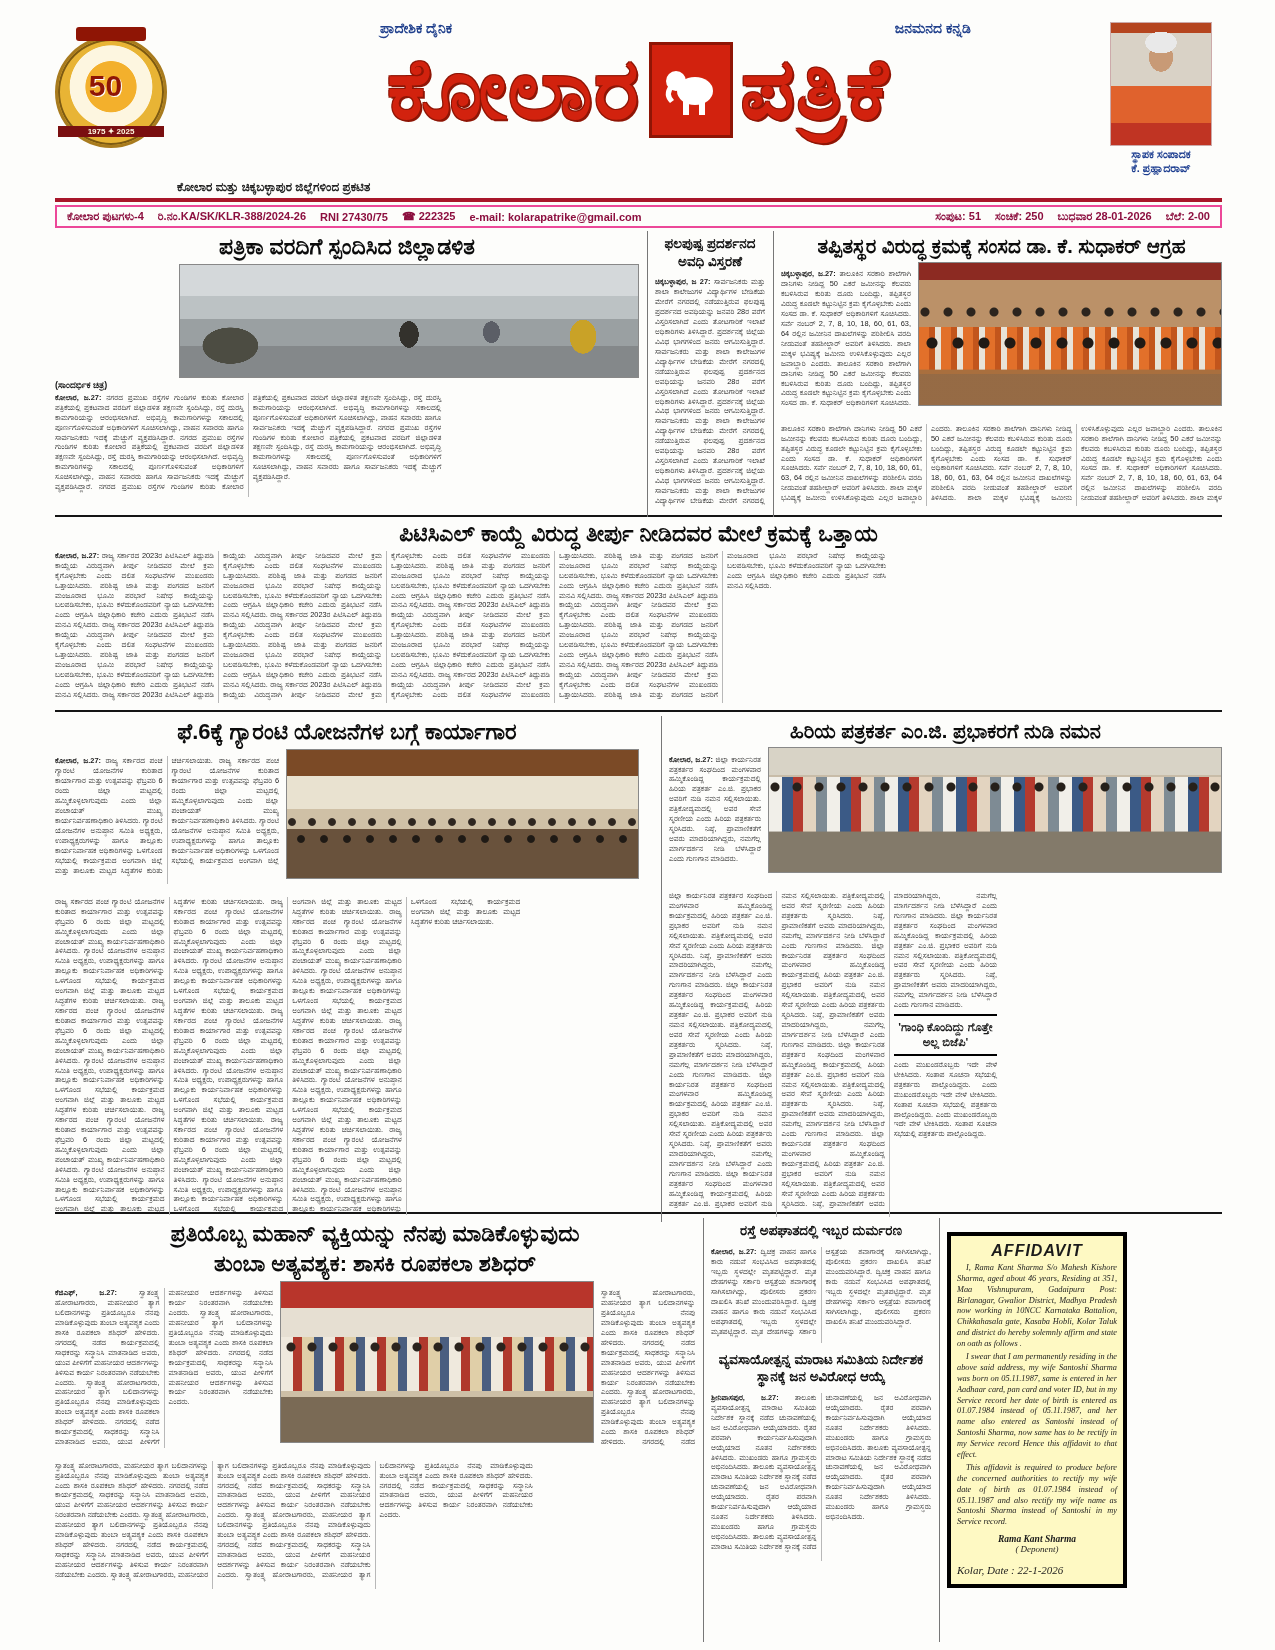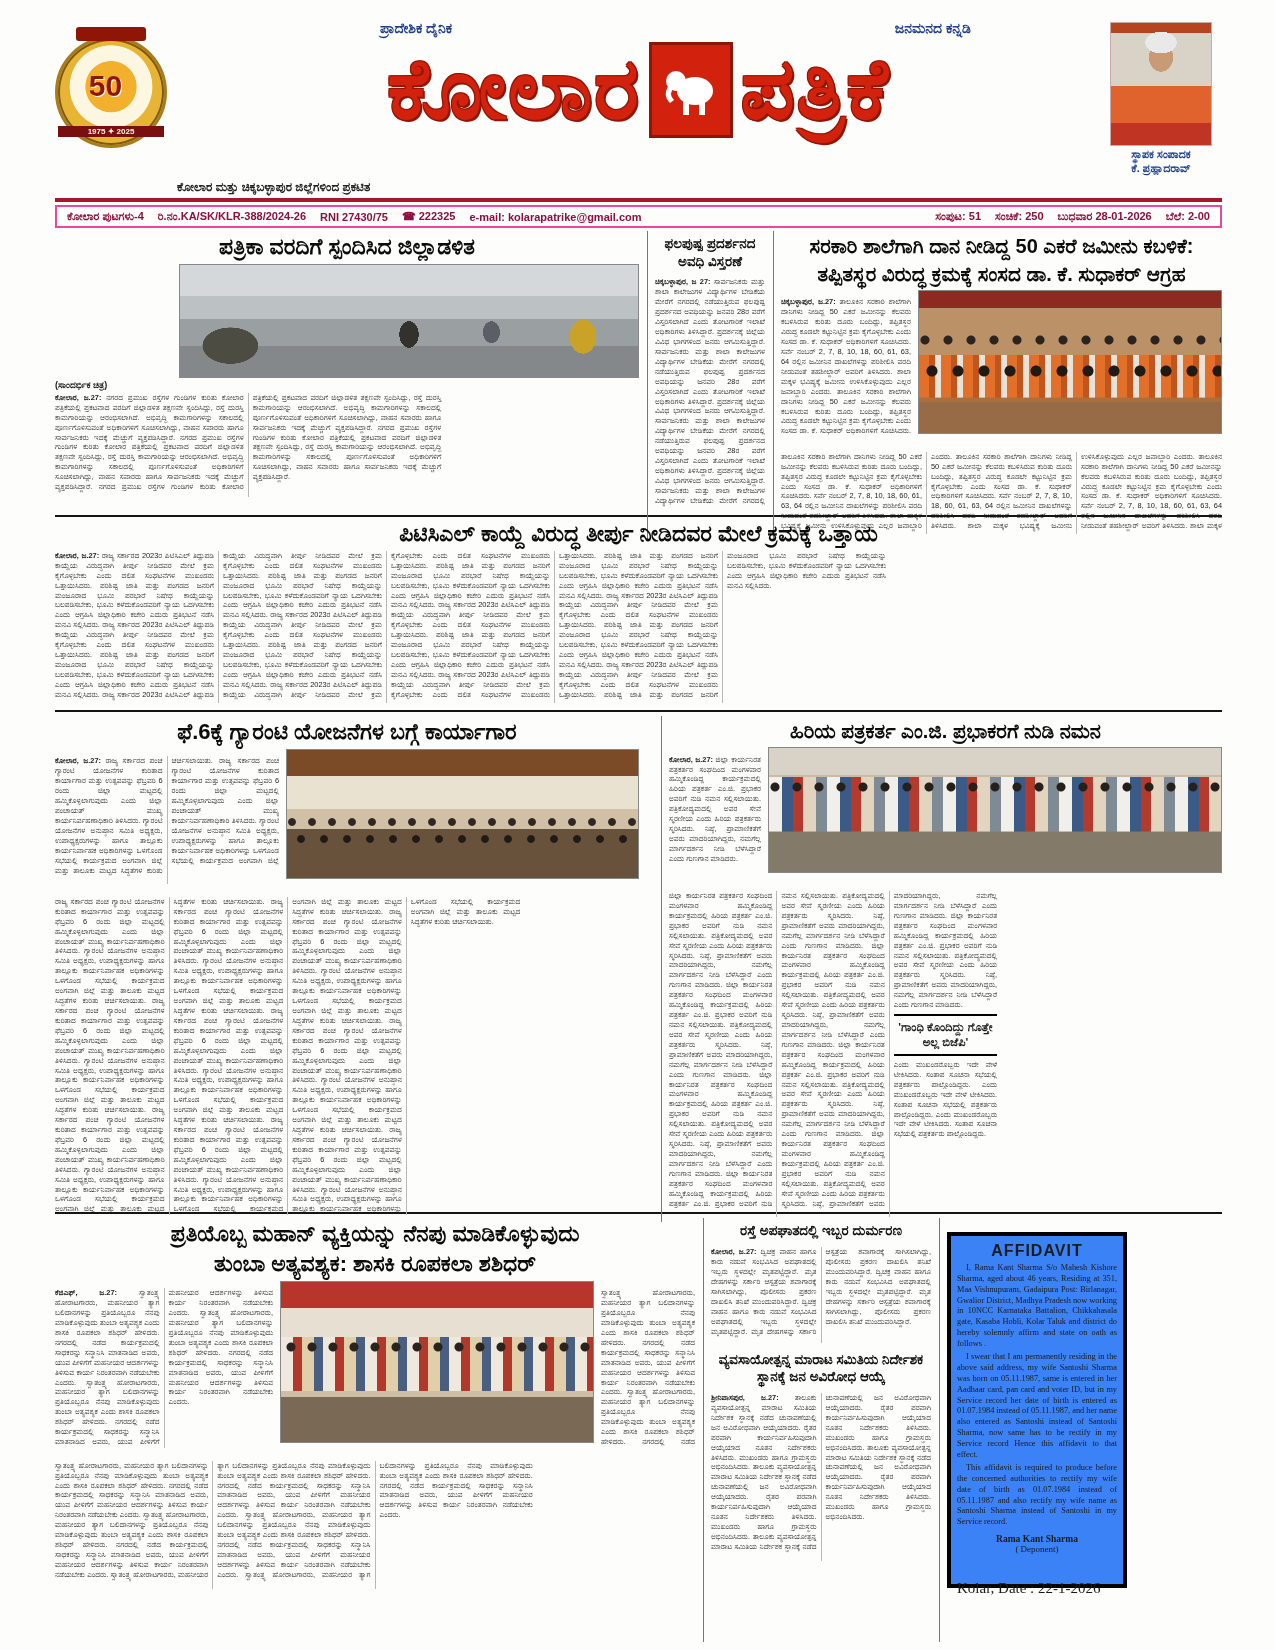--- a/index.html
+++ b/index.html
@@ -102,27 +102,27 @@
   .sec4 .mid,.sec4 .afcol{border-left:1px solid #777;padding-left:7px;}
   .m-row{display:flex;gap:7px;margin-top:2px;}
   .m-sideA{width:218px;height:160px;flex:0 0 auto;}
   .m-ph{width:312px;height:160px;flex:0 0 auto;}
   .m-sideB{flex:1;height:160px;}
   .m-bot{height:128px;margin-top:5px;}
   .acc-t{height:96px;}
   .apmc-t{height:168px;}
   .mid .h-md{margin-top:4px;}
   
-  .affbox{border:4px solid #000;background:#3b82f6;padding:5px 6px;margin-top:14px;height:338px;
-    font-family:"Liberation Serif", serif;}
+  .affbox{border:4px solid #000;background:#fef9c3;padding:5px 6px;margin-top:14px;height:338px;
+    font-family:"Liberation Serif", serif;font-style:italic;}
   .aff-title{font-size:16px;font-weight:800;text-align:center;letter-spacing:1px;font-family:"Liberation Sans",sans-serif;margin:1px 0 3px 0;}
   .aff-p{font-size:8.3px;line-height:1.3;text-align:justify;margin:0 0 3px 0;text-indent:9px;}
   .aff-name{font-size:9.5px;font-weight:bold;text-align:center;margin-top:6px;}
   .aff-dep{font-size:9px;text-align:center;}
-  .aff-pd{font-size:15px;margin-top:26px;}
+  .aff-pd{font-size:11px;margin-top:10px;}
 </style>
 </head>
 <body>
 
 <div class="page">
 
   <header class="masthead">
     <div>
       <div class="badge">
         <div class="ribbon"></div>
@@ -178,21 +178,20 @@
       <h2 class="h-xl">ಪತ್ರಿಕಾ ವರದಿಗೆ ಸ್ಪಂದಿಸಿದ ಜಿಲ್ಲಾಡಳಿತ</h2>
       <div class="photo ph-street s1-fig"></div>
       <div class="caption">(ಸಾಂದರ್ಭಿಕ ಚಿತ್ರ)</div>
       <p class="bodytxt c3 s1-txt"><b class="dl">ಕೋಲಾರ, ಜ.27:</b> <span>ನಗರದ ಪ್ರಮುಖ ರಸ್ತೆಗಳ ಗುಂಡಿಗಳ ಕುರಿತು ಕೋಲಾರ ಪತ್ರಿಕೆಯಲ್ಲಿ ಪ್ರಕಟವಾದ ವರದಿಗೆ ಜಿಲ್ಲಾಡಳಿತ ತಕ್ಷಣವೇ ಸ್ಪಂದಿಸಿದ್ದು, ರಸ್ತೆ ದುರಸ್ತಿ ಕಾಮಗಾರಿಯನ್ನು ಆರಂಭಿಸಲಾಗಿದೆ. ಅಭಿವೃದ್ಧಿ ಕಾಮಗಾರಿಗಳನ್ನು ಸಕಾಲದಲ್ಲಿ ಪೂರ್ಣಗೊಳಿಸುವಂತೆ ಅಧಿಕಾರಿಗಳಿಗೆ ಸೂಚಿಸಲಾಗಿದ್ದು, ವಾಹನ ಸವಾರರು ಹಾಗೂ ಸಾರ್ವಜನಿಕರು ಇದಕ್ಕೆ ಮೆಚ್ಚುಗೆ ವ್ಯಕ್ತಪಡಿಸಿದ್ದಾರೆ. ನಗರದ ಪ್ರಮುಖ ರಸ್ತೆಗಳ ಗುಂಡಿಗಳ ಕುರಿತು ಕೋಲಾರ ಪತ್ರಿಕೆಯಲ್ಲಿ ಪ್ರಕಟವಾದ ವರದಿಗೆ ಜಿಲ್ಲಾಡಳಿತ ತಕ್ಷಣವೇ ಸ್ಪಂದಿಸಿದ್ದು, ರಸ್ತೆ ದುರಸ್ತಿ ಕಾಮಗಾರಿಯನ್ನು ಆರಂಭಿಸಲಾಗಿದೆ. ಅಭಿವೃದ್ಧಿ ಕಾಮಗಾರಿಗಳನ್ನು ಸಕಾಲದಲ್ಲಿ ಪೂರ್ಣಗೊಳಿಸುವಂತೆ ಅಧಿಕಾರಿಗಳಿಗೆ ಸೂಚಿಸಲಾಗಿದ್ದು, ವಾಹನ ಸವಾರರು ಹಾಗೂ ಸಾರ್ವಜನಿಕರು ಇದಕ್ಕೆ ಮೆಚ್ಚುಗೆ ವ್ಯಕ್ತಪಡಿಸಿದ್ದಾರೆ. ನಗರದ ಪ್ರಮುಖ ರಸ್ತೆಗಳ ಗುಂಡಿಗಳ ಕುರಿತು ಕೋಲಾರ ಪತ್ರಿಕೆಯಲ್ಲಿ ಪ್ರಕಟವಾದ ವರದಿಗೆ ಜಿಲ್ಲಾಡಳಿತ ತಕ್ಷಣವೇ ಸ್ಪಂದಿಸಿದ್ದು, ರಸ್ತೆ ದುರಸ್ತಿ ಕಾಮಗಾರಿಯನ್ನು ಆರಂಭಿಸಲಾಗಿದೆ. ಅಭಿವೃದ್ಧಿ ಕಾಮಗಾರಿಗಳನ್ನು ಸಕಾಲದಲ್ಲಿ ಪೂರ್ಣಗೊಳಿಸುವಂತೆ ಅಧಿಕಾರಿಗಳಿಗೆ ಸೂಚಿಸಲಾಗಿದ್ದು, ವಾಹನ ಸವಾರರು ಹಾಗೂ ಸಾರ್ವಜನಿಕರು ಇದಕ್ಕೆ ಮೆಚ್ಚುಗೆ ವ್ಯಕ್ತಪಡಿಸಿದ್ದಾರೆ. ನಗರದ ಪ್ರಮುಖ ರಸ್ತೆಗಳ ಗುಂಡಿಗಳ ಕುರಿತು ಕೋಲಾರ ಪತ್ರಿಕೆಯಲ್ಲಿ ಪ್ರಕಟವಾದ ವರದಿಗೆ ಜಿಲ್ಲಾಡಳಿತ ತಕ್ಷಣವೇ ಸ್ಪಂದಿಸಿದ್ದು, ರಸ್ತೆ ದುರಸ್ತಿ ಕಾಮಗಾರಿಯನ್ನು ಆರಂಭಿಸಲಾಗಿದೆ. ಅಭಿವೃದ್ಧಿ ಕಾಮಗಾರಿಗಳನ್ನು ಸಕಾಲದಲ್ಲಿ ಪೂರ್ಣಗೊಳಿಸುವಂತೆ ಅಧಿಕಾರಿಗಳಿಗೆ ಸೂಚಿಸಲಾಗಿದ್ದು, ವಾಹನ ಸವಾರರು ಹಾಗೂ ಸಾರ್ವಜನಿಕರು ಇದಕ್ಕೆ ಮೆಚ್ಚುಗೆ ವ್ಯಕ್ತಪಡಿಸಿದ್ದಾರೆ.</span></p>
     </article>
     <article class="mid">
       <h3 class="h-md">ಫಲಪುಷ್ಪ ಪ್ರದರ್ಶನದ ಅವಧಿ ವಿಸ್ತರಣೆ</h3>
       <p class="bodytxt c1 flower-t"><b class="dl">ಚಿಕ್ಕಬಳ್ಳಾಪುರ, ಜ 27:</b> <span>ಸಾರ್ವಜನಿಕರು ಮತ್ತು ಶಾಲಾ ಕಾಲೇಜುಗಳ ವಿದ್ಯಾರ್ಥಿಗಳ ಬೇಡಿಕೆಯ ಮೇರೆಗೆ ನಗರದಲ್ಲಿ ನಡೆಯುತ್ತಿರುವ ಫಲಪುಷ್ಪ ಪ್ರದರ್ಶನದ ಅವಧಿಯನ್ನು ಜನವರಿ 28ರ ವರೆಗೆ ವಿಸ್ತರಿಸಲಾಗಿದೆ ಎಂದು ತೋಟಗಾರಿಕೆ ಇಲಾಖೆ ಅಧಿಕಾರಿಗಳು ತಿಳಿಸಿದ್ದಾರೆ. ಪ್ರದರ್ಶನಕ್ಕೆ ಜಿಲ್ಲೆಯ ವಿವಿಧ ಭಾಗಗಳಿಂದ ಜನರು ಆಗಮಿಸುತ್ತಿದ್ದಾರೆ. ಸಾರ್ವಜನಿಕರು ಮತ್ತು ಶಾಲಾ ಕಾಲೇಜುಗಳ ವಿದ್ಯಾರ್ಥಿಗಳ ಬೇಡಿಕೆಯ ಮೇರೆಗೆ ನಗರದಲ್ಲಿ ನಡೆಯುತ್ತಿರುವ ಫಲಪುಷ್ಪ ಪ್ರದರ್ಶನದ ಅವಧಿಯನ್ನು ಜನವರಿ 28ರ ವರೆಗೆ ವಿಸ್ತರಿಸಲಾಗಿದೆ ಎಂದು ತೋಟಗಾರಿಕೆ ಇಲಾಖೆ ಅಧಿಕಾರಿಗಳು ತಿಳಿಸಿದ್ದಾರೆ. ಪ್ರದರ್ಶನಕ್ಕೆ ಜಿಲ್ಲೆಯ ವಿವಿಧ ಭಾಗಗಳಿಂದ ಜನರು ಆಗಮಿಸುತ್ತಿದ್ದಾರೆ. ಸಾರ್ವಜನಿಕರು ಮತ್ತು ಶಾಲಾ ಕಾಲೇಜುಗಳ ವಿದ್ಯಾರ್ಥಿಗಳ ಬೇಡಿಕೆಯ ಮೇರೆಗೆ ನಗರದಲ್ಲಿ ನಡೆಯುತ್ತಿರುವ ಫಲಪುಷ್ಪ ಪ್ರದರ್ಶನದ ಅವಧಿಯನ್ನು ಜನವರಿ 28ರ ವರೆಗೆ ವಿಸ್ತರಿಸಲಾಗಿದೆ ಎಂದು ತೋಟಗಾರಿಕೆ ಇಲಾಖೆ ಅಧಿಕಾರಿಗಳು ತಿಳಿಸಿದ್ದಾರೆ. ಪ್ರದರ್ಶನಕ್ಕೆ ಜಿಲ್ಲೆಯ ವಿವಿಧ ಭಾಗಗಳಿಂದ ಜನರು ಆಗಮಿಸುತ್ತಿದ್ದಾರೆ. ಸಾರ್ವಜನಿಕರು ಮತ್ತು ಶಾಲಾ ಕಾಲೇಜುಗಳ ವಿದ್ಯಾರ್ಥಿಗಳ ಬೇಡಿಕೆಯ ಮೇರೆಗೆ ನಗರದಲ್ಲಿ ನಡೆಯುತ್ತಿರುವ ಫಲಪುಷ್ಪ ಪ್ರದರ್ಶನದ ಅವಧಿಯನ್ನು ಜನವರಿ 28ರ ವರೆಗೆ ವಿಸ್ತರಿಸಲಾಗಿದೆ ಎಂದು ತೋಟಗಾರಿಕೆ ಇಲಾಖೆ ಅಧಿಕಾರಿಗಳು ತಿಳಿಸಿದ್ದಾರೆ. ಪ್ರದರ್ಶನಕ್ಕೆ ಜಿಲ್ಲೆಯ ವಿವಿಧ ಭಾಗಗಳಿಂದ ಜನರು ಆಗಮಿಸುತ್ತಿದ್ದಾರೆ.</span></p>
     </article>
     <article class="right">
-      <h2 class="h-lg">ಸರಕಾರಿ ಶಾಲೆಗಾಗಿ ದಾನ ನೀಡಿದ್ದ 50 ಎಕರೆ ಜಮೀನು ಕಬಳಿಕೆ:</h2>
       <h2 class="h-lg">ತಪ್ಪಿತಸ್ಥರ ವಿರುದ್ಧ ಕ್ರಮಕ್ಕೆ ಸಂಸದ ಡಾ. ಕೆ. ಸುಧಾಕರ್ ಆಗ್ರಹ</h2>
       <div class="landrow">
         <p class="bodytxt c1 landside"><b class="dl">ಚಿಕ್ಕಬಳ್ಳಾಪುರ, ಜ.27:</b> <span>ತಾಲೂಕಿನ ಸರಕಾರಿ ಶಾಲೆಗಾಗಿ ದಾನಿಗಳು ನೀಡಿದ್ದ 50 ಎಕರೆ ಜಮೀನನ್ನು ಕೆಲವರು ಕಬಳಿಸಿರುವ ಕುರಿತು ದೂರು ಬಂದಿದ್ದು, ತಪ್ಪಿತಸ್ಥರ ವಿರುದ್ಧ ಕೂಡಲೇ ಕಟ್ಟುನಿಟ್ಟಿನ ಕ್ರಮ ಕೈಗೊಳ್ಳಬೇಕು ಎಂದು ಸಂಸದ ಡಾ. ಕೆ. ಸುಧಾಕರ್ ಅಧಿಕಾರಿಗಳಿಗೆ ಸೂಚಿಸಿದರು. ಸರ್ವೆ ನಂಬರ್ 2, 7, 8, 10, 18, 60, 61, 63, 64 ರಲ್ಲಿನ ಜಮೀನಿನ ದಾಖಲೆಗಳನ್ನು ಪರಿಶೀಲಿಸಿ ವರದಿ ನೀಡುವಂತೆ ತಹಶೀಲ್ದಾರ್ ಅವರಿಗೆ ತಿಳಿಸಿದರು. ಶಾಲಾ ಮಕ್ಕಳ ಭವಿಷ್ಯಕ್ಕೆ ಜಮೀನು ಉಳಿಸಿಕೊಳ್ಳುವುದು ಎಲ್ಲರ ಜವಾಬ್ದಾರಿ ಎಂದರು. ತಾಲೂಕಿನ ಸರಕಾರಿ ಶಾಲೆಗಾಗಿ ದಾನಿಗಳು ನೀಡಿದ್ದ 50 ಎಕರೆ ಜಮೀನನ್ನು ಕೆಲವರು ಕಬಳಿಸಿರುವ ಕುರಿತು ದೂರು ಬಂದಿದ್ದು, ತಪ್ಪಿತಸ್ಥರ ವಿರುದ್ಧ ಕೂಡಲೇ ಕಟ್ಟುನಿಟ್ಟಿನ ಕ್ರಮ ಕೈಗೊಳ್ಳಬೇಕು ಎಂದು ಸಂಸದ ಡಾ. ಕೆ. ಸುಧಾಕರ್ ಅಧಿಕಾರಿಗಳಿಗೆ ಸೂಚಿಸಿದರು. ಸರ್ವೆ ನಂಬರ್ 2, 7, 8, 10, 18, 60, 61, 63, 64 ರಲ್ಲಿನ ಜಮೀನಿನ ದಾಖಲೆಗಳನ್ನು ಪರಿಶೀಲಿಸಿ ವರದಿ ನೀಡುವಂತೆ ತಹಶೀಲ್ದಾರ್ ಅವರಿಗೆ ತಿಳಿಸಿದರು. ಶಾಲಾ ಮಕ್ಕಳ ಭವಿಷ್ಯಕ್ಕೆ ಜಮೀನು ಉಳಿಸಿಕೊಳ್ಳುವುದು ಎಲ್ಲರ ಜವಾಬ್ದಾರಿ ಎಂದರು.</span></p>
         <div class="photo ph-saffron landph"></div>
       </div>
       <p class="bodytxt c3 landbot"><span>ತಾಲೂಕಿನ ಸರಕಾರಿ ಶಾಲೆಗಾಗಿ ದಾನಿಗಳು ನೀಡಿದ್ದ 50 ಎಕರೆ ಜಮೀನನ್ನು ಕೆಲವರು ಕಬಳಿಸಿರುವ ಕುರಿತು ದೂರು ಬಂದಿದ್ದು, ತಪ್ಪಿತಸ್ಥರ ವಿರುದ್ಧ ಕೂಡಲೇ ಕಟ್ಟುನಿಟ್ಟಿನ ಕ್ರಮ ಕೈಗೊಳ್ಳಬೇಕು ಎಂದು ಸಂಸದ ಡಾ. ಕೆ. ಸುಧಾಕರ್ ಅಧಿಕಾರಿಗಳಿಗೆ ಸೂಚಿಸಿದರು. ಸರ್ವೆ ನಂಬರ್ 2, 7, 8, 10, 18, 60, 61, 63, 64 ರಲ್ಲಿನ ಜಮೀನಿನ ದಾಖಲೆಗಳನ್ನು ಪರಿಶೀಲಿಸಿ ವರದಿ ನೀಡುವಂತೆ ತಹಶೀಲ್ದಾರ್ ಅವರಿಗೆ ತಿಳಿಸಿದರು. ಶಾಲಾ ಮಕ್ಕಳ ಭವಿಷ್ಯಕ್ಕೆ ಜಮೀನು ಉಳಿಸಿಕೊಳ್ಳುವುದು ಎಲ್ಲರ ಜವಾಬ್ದಾರಿ ಎಂದರು. ತಾಲೂಕಿನ ಸರಕಾರಿ ಶಾಲೆಗಾಗಿ ದಾನಿಗಳು ನೀಡಿದ್ದ 50 ಎಕರೆ ಜಮೀನನ್ನು ಕೆಲವರು ಕಬಳಿಸಿರುವ ಕುರಿತು ದೂರು ಬಂದಿದ್ದು, ತಪ್ಪಿತಸ್ಥರ ವಿರುದ್ಧ ಕೂಡಲೇ ಕಟ್ಟುನಿಟ್ಟಿನ ಕ್ರಮ ಕೈಗೊಳ್ಳಬೇಕು ಎಂದು ಸಂಸದ ಡಾ. ಕೆ. ಸುಧಾಕರ್ ಅಧಿಕಾರಿಗಳಿಗೆ ಸೂಚಿಸಿದರು. ಸರ್ವೆ ನಂಬರ್ 2, 7, 8, 10, 18, 60, 61, 63, 64 ರಲ್ಲಿನ ಜಮೀನಿನ ದಾಖಲೆಗಳನ್ನು ಪರಿಶೀಲಿಸಿ ವರದಿ ನೀಡುವಂತೆ ತಹಶೀಲ್ದಾರ್ ಅವರಿಗೆ ತಿಳಿಸಿದರು. ಶಾಲಾ ಮಕ್ಕಳ ಭವಿಷ್ಯಕ್ಕೆ ಜಮೀನು ಉಳಿಸಿಕೊಳ್ಳುವುದು ಎಲ್ಲರ ಜವಾಬ್ದಾರಿ ಎಂದರು. ತಾಲೂಕಿನ ಸರಕಾರಿ ಶಾಲೆಗಾಗಿ ದಾನಿಗಳು ನೀಡಿದ್ದ 50 ಎಕರೆ ಜಮೀನನ್ನು ಕೆಲವರು ಕಬಳಿಸಿರುವ ಕುರಿತು ದೂರು ಬಂದಿದ್ದು, ತಪ್ಪಿತಸ್ಥರ ವಿರುದ್ಧ ಕೂಡಲೇ ಕಟ್ಟುನಿಟ್ಟಿನ ಕ್ರಮ ಕೈಗೊಳ್ಳಬೇಕು ಎಂದು ಸಂಸದ ಡಾ. ಕೆ. ಸುಧಾಕರ್ ಅಧಿಕಾರಿಗಳಿಗೆ ಸೂಚಿಸಿದರು. ಸರ್ವೆ ನಂಬರ್ 2, 7, 8, 10, 18, 60, 61, 63, 64 ರಲ್ಲಿನ ಜಮೀನಿನ ದಾಖಲೆಗಳನ್ನು ಪರಿಶೀಲಿಸಿ ವರದಿ ನೀಡುವಂತೆ ತಹಶೀಲ್ದಾರ್ ಅವರಿಗೆ ತಿಳಿಸಿದರು. ಶಾಲಾ ಮಕ್ಕಳ ಭವಿಷ್ಯಕ್ಕೆ ಜಮೀನು ಉಳಿಸಿಕೊಳ್ಳುವುದು ಎಲ್ಲರ ಜವಾಬ್ದಾರಿ ಎಂದರು.</span></p>
     </article>
   </section>
 
   <div class="divider"></div>

